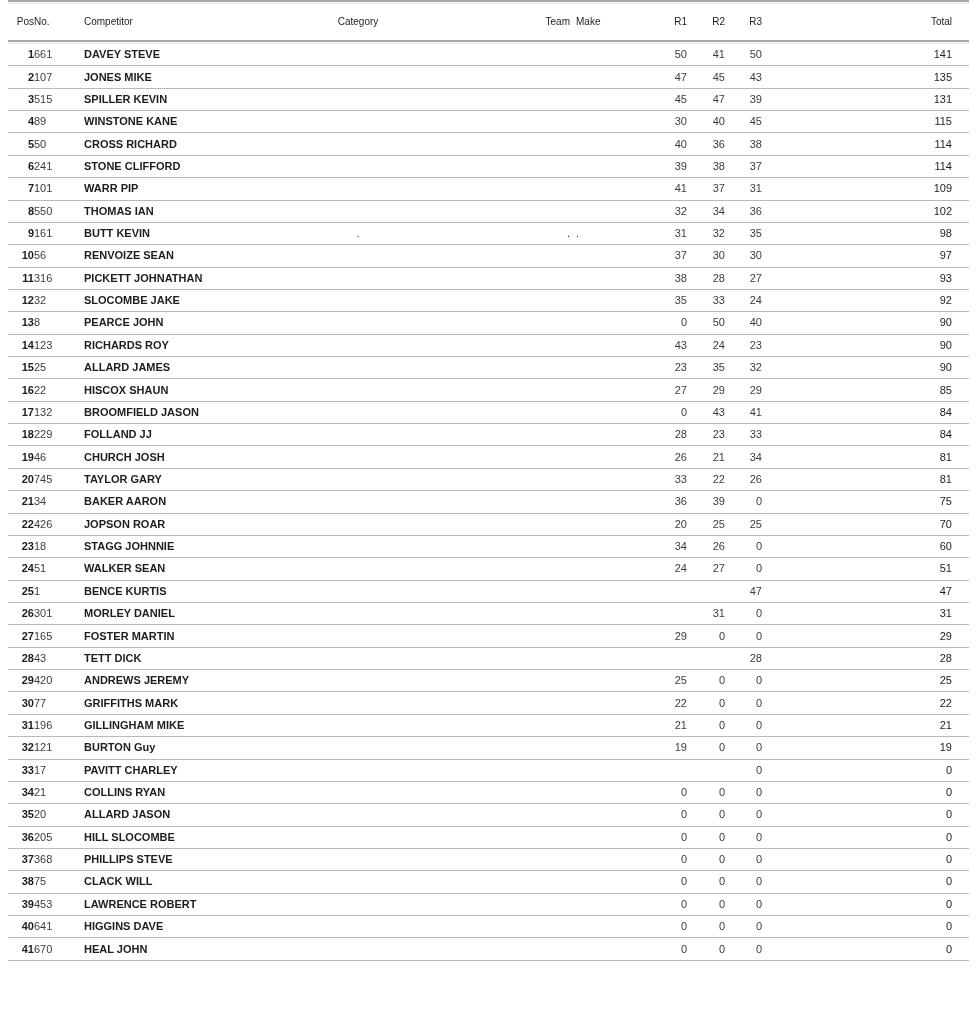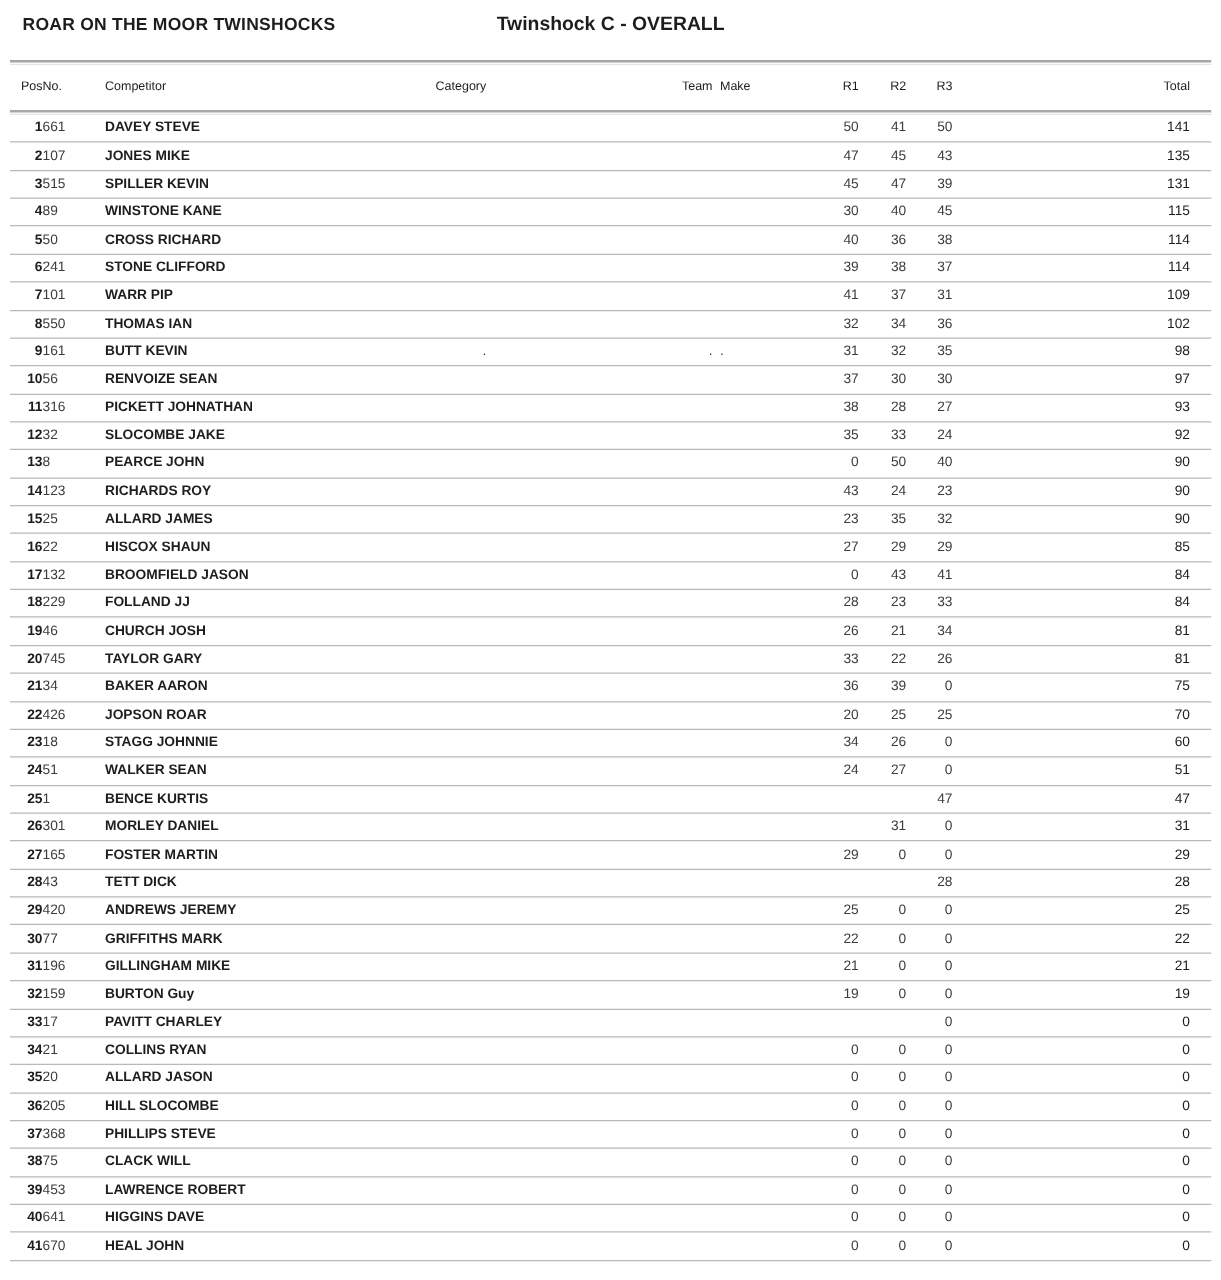--- a/index.html
+++ b/index.html
@@ -54,36 +54,31 @@
   .cell {
     font-size: 11px;
     line-height: 1;
     white-space: nowrap;
     overflow: hidden;
   }
   .c-pos   { text-align: right; font-weight: bold; }
   .c-no    { text-align: left; color: #3c3c3c; }
   .head-row .c-no { color: #1d1d1d; }
   .c-comp  { text-align: left; padding-left: 16px; font-weight: bold; }
-  .c-cat   { text-align: right; color: #3c3c3c; }
+  .c-cat   { text-align: center; color: #3c3c3c; }
   .c-team  { text-align: right; color: #3c3c3c; }
   .c-make  { text-align: left; padding-left: 6px; color: #3c3c3c; }
   .c-r     { text-align: right; color: #3c3c3c; }
   .c-total { text-align: right; padding-right: 17px; font-weight: normal; }
 </style>
 </head>
 <body>
 
 <div class="page">
 
-  <div class="titlebar">
-    <div class="t-event">ROAR ON THE MOOR TWINSHOCKS</div>
-    <div class="t-sheet">Twinshock C - OVERALL</div>
-    <div></div>
-  </div>
 
   <div class="tablewrap">
     <div class="hr-heavy"></div>
 
     <div class="grid-row head-row">
       <div class="cell c-pos">Pos</div>
       <div class="cell c-no">No.</div>
       <div class="cell c-comp">Competitor</div>
       <div class="cell c-cat">Category</div>
       <div class="cell c-team">Team</div>
@@ -495,21 +490,21 @@
     <div class="cell c-team"></div>
     <div class="cell c-make"></div>
     <div class="cell c-r">21</div>
     <div class="cell c-r">0</div>
     <div class="cell c-r">0</div>
     <div class="cell c-total">21</div>
   </div>
 
   <div class="grid-row row">
     <div class="cell c-pos">32</div>
-    <div class="cell c-no">159</div>
+    <div class="cell c-no">121</div>
     <div class="cell c-comp">BURTON Guy</div>
     <div class="cell c-cat"></div>
     <div class="cell c-team"></div>
     <div class="cell c-make"></div>
     <div class="cell c-r">19</div>
     <div class="cell c-r">0</div>
     <div class="cell c-r">0</div>
     <div class="cell c-total">19</div>
   </div>
 

